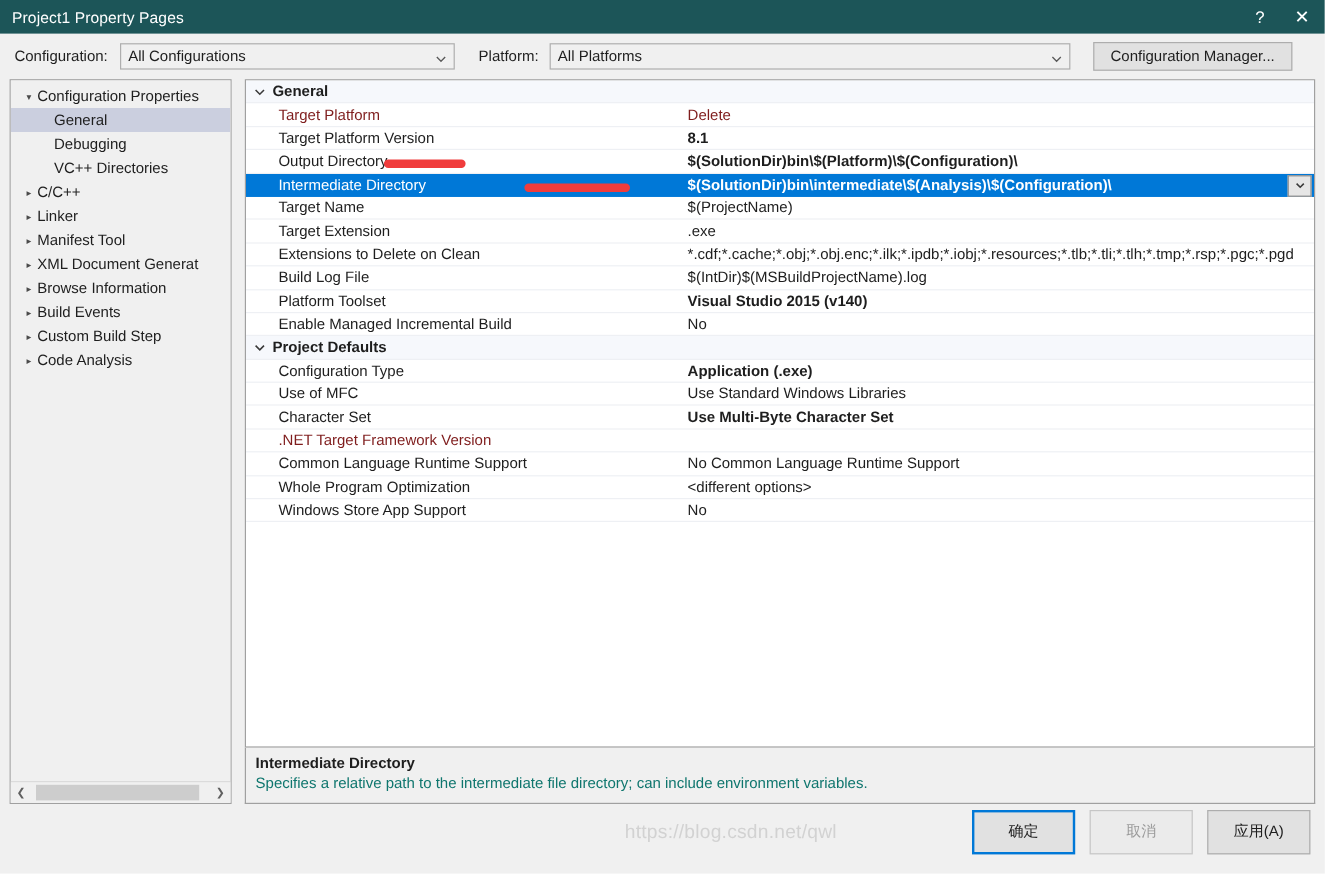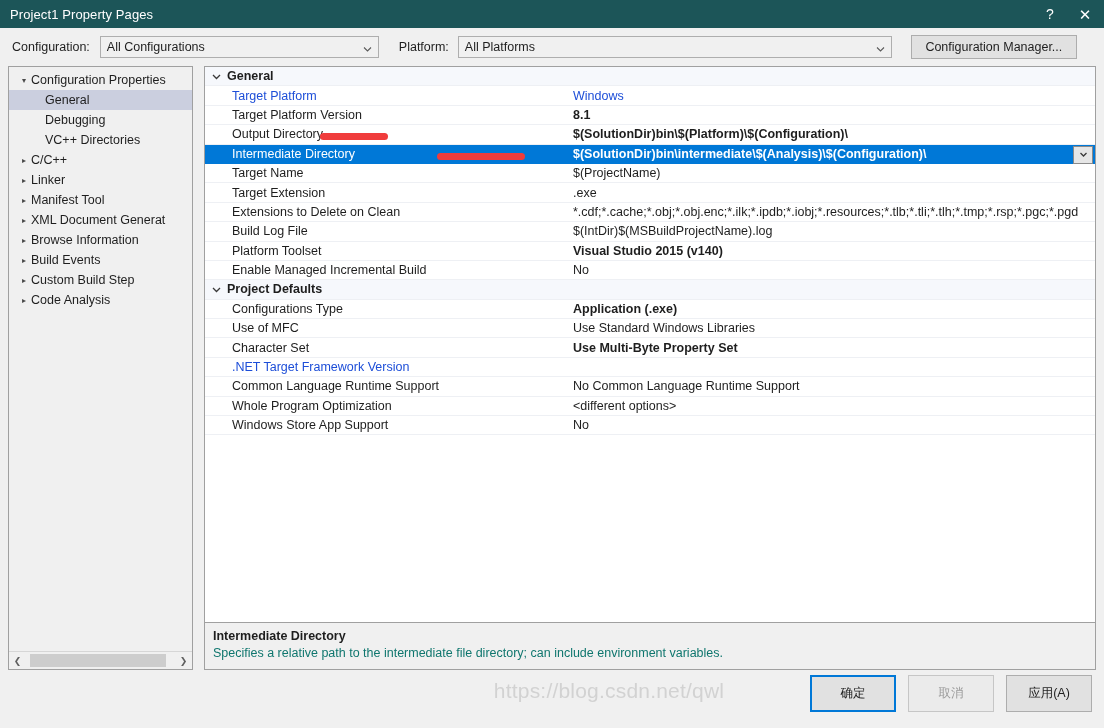--- a/index.html
+++ b/index.html
@@ -78,21 +78,21 @@
     font-size:9px;color:#3a3a3a;}
   .ghdr .gname{font-weight:bold;font-size:12.5px;}
   .gname{
     width:360px;padding-left:27px;box-sizing:border-box;
     font-size:12.5px;white-space:nowrap;overflow:hidden;position:relative;
   }
   .gval{
     flex:1;padding-left:8px;box-sizing:border-box;font-size:12.5px;
     white-space:nowrap;overflow:hidden;
   }
-  .dim{color:#1d4ed8;}
+  .dim{color:#7f1d1d;}
   .bold{font-weight:bold;}
   .grow.sel{background:#0078d7;color:#ffffff;border-bottom-color:#0078d7;}
   .grow.sel .gval{font-weight:bold;color:#ffffff;}
   .dropbtn{
     position:absolute;right:2px;top:1px;width:18px;height:16px;
     border:1px solid #8a8a8a;background:#e6e6e6;
     display:flex;align-items:center;justify-content:center;
   }
   .redmark{
     position:absolute;height:7px;border-radius:4px;background:#f03c3c;top:6px;
@@ -109,21 +109,21 @@
     padding-right:12px;gap:12px;position:relative;}
   .dlgbtn{
     width:86px;height:37px;box-sizing:border-box;
     border:1px solid #adadad;background:#e1e1e1;color:#1e1e1e;
     font-size:12.5px;display:flex;align-items:center;justify-content:center;
   }
   .dlgbtn.default{border:2px solid #0078d7;background:#e1e1e1;}
   .dlgbtn.disabled{color:#9a9a9a;background:#ebebeb;border-color:#c6c6c6;}
   .watermark{
     position:absolute;left:0;right:0;bottom:14px;text-align:center;
-    color:#d2d2d2;font-size:21px;letter-spacing:.2px;pointer-events:none;
+    color:#d2d2d2;font-size:16px;letter-spacing:.2px;pointer-events:none;
     padding-left:114px;
   }
 </style>
 </head>
 <body>
 
 <div class="titlebar">
   <div class="title">Project1 Property Pages</div>
   <div class="winbtns">
     <div class="winbtn">?</div>
@@ -220,21 +220,21 @@
         <div class="grow ghdr">
           <span class="chev">
             <svg width="9" height="9" viewBox="0 0 9 9">
               <path d="M1 3 L4.5 6.5 L8 3" fill="none" stroke="#3a3a3a" stroke-width="1.3"></path>
             </svg>
           </span>
           <span class="gname" style="padding-left: 0px; width: 338px;">General</span>
         </div>
         <div class="grow">
           <span class="gname dim"><span>Target Platform</span></span>
-          <span class="gval dim">Windows</span>
+          <span class="gval dim">Delete</span>
         </div>
         <div class="grow">
           <span class="gname"><span>Target Platform Version</span></span>
           <span class="gval bold">8.1</span>
         </div>
         <div class="grow">
           <span class="gname"><span>Output Directory</span><span class="redmark" style="left: 115px; width: 68px;"></span></span>
           <span class="gval bold">$(SolutionDir)bin\$(Platform)\$(Configuration)\</span>
         </div>
         <div class="grow sel">
@@ -272,30 +272,30 @@
         </div>
         <div class="grow ghdr">
           <span class="chev">
             <svg width="9" height="9" viewBox="0 0 9 9">
               <path d="M1 3 L4.5 6.5 L8 3" fill="none" stroke="#3a3a3a" stroke-width="1.3"></path>
             </svg>
           </span>
           <span class="gname" style="padding-left: 0px; width: 338px;">Project Defaults</span>
         </div>
         <div class="grow">
-          <span class="gname"><span>Configurations Type</span></span>
+          <span class="gname"><span>Configuration Type</span></span>
           <span class="gval bold">Application (.exe)</span>
         </div>
         <div class="grow">
           <span class="gname"><span>Use of MFC</span></span>
           <span class="gval">Use Standard Windows Libraries</span>
         </div>
         <div class="grow">
           <span class="gname"><span>Character Set</span></span>
-          <span class="gval bold">Use Multi-Byte Property Set</span>
+          <span class="gval bold">Use Multi-Byte Character Set</span>
         </div>
         <div class="grow">
           <span class="gname dim"><span>.NET Target Framework Version</span></span>
           <span class="gval dim"></span>
         </div>
         <div class="grow">
           <span class="gname"><span>Common Language Runtime Support</span></span>
           <span class="gval">No Common Language Runtime Support</span>
         </div>
         <div class="grow">

